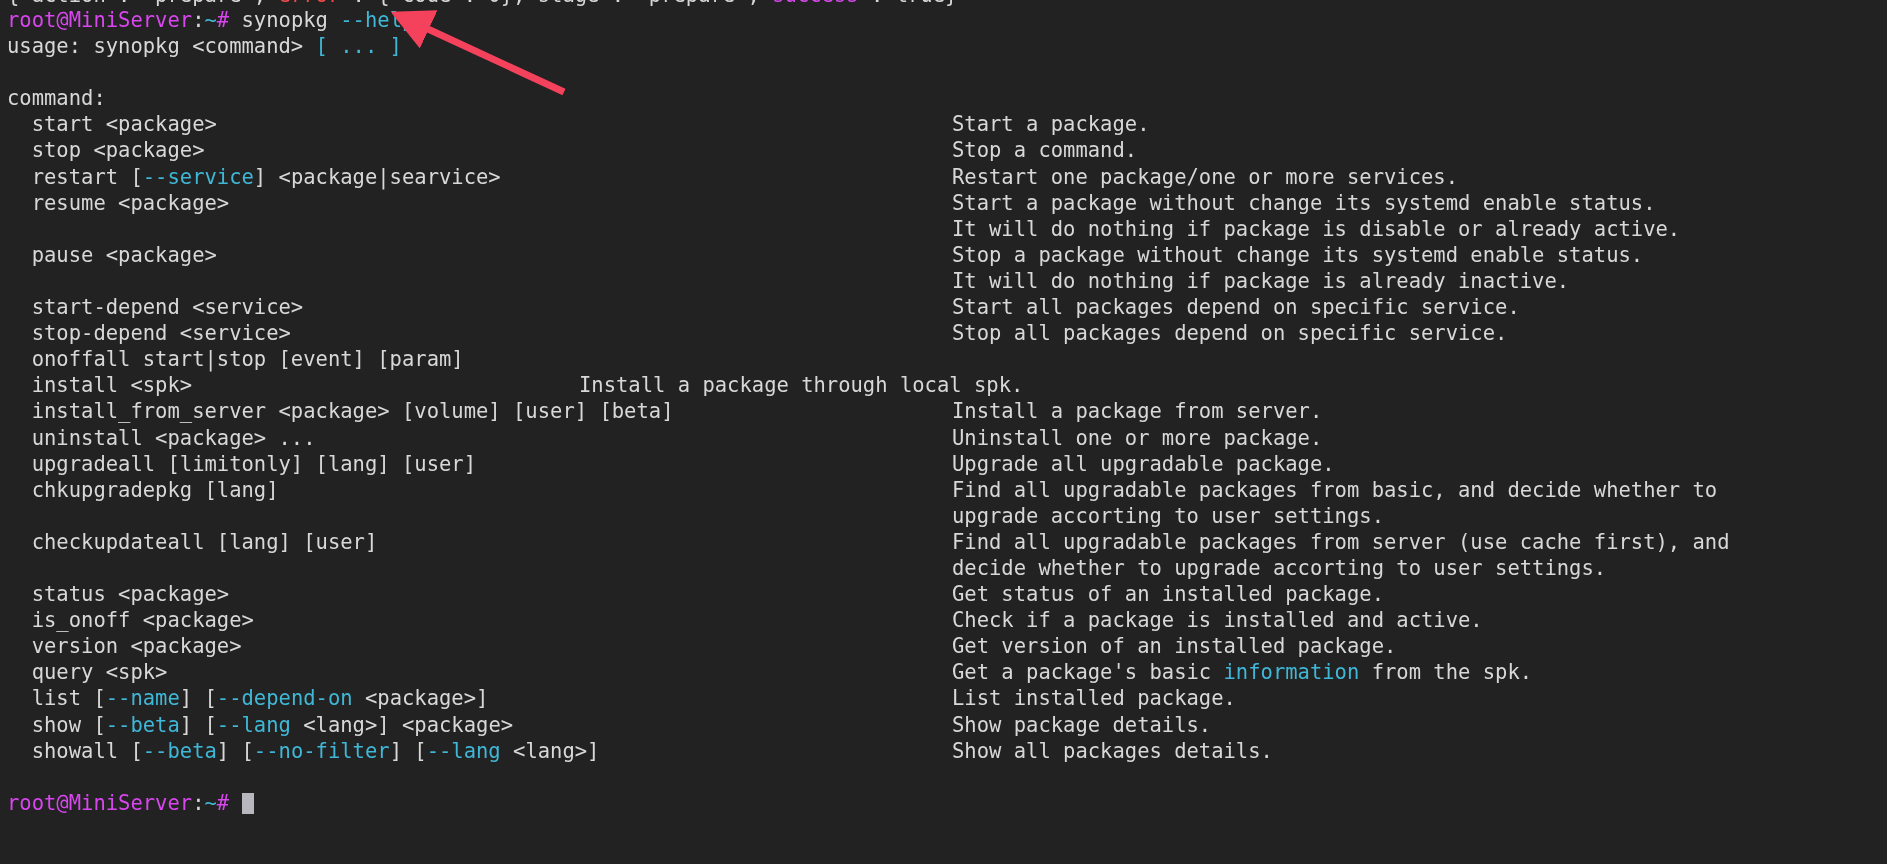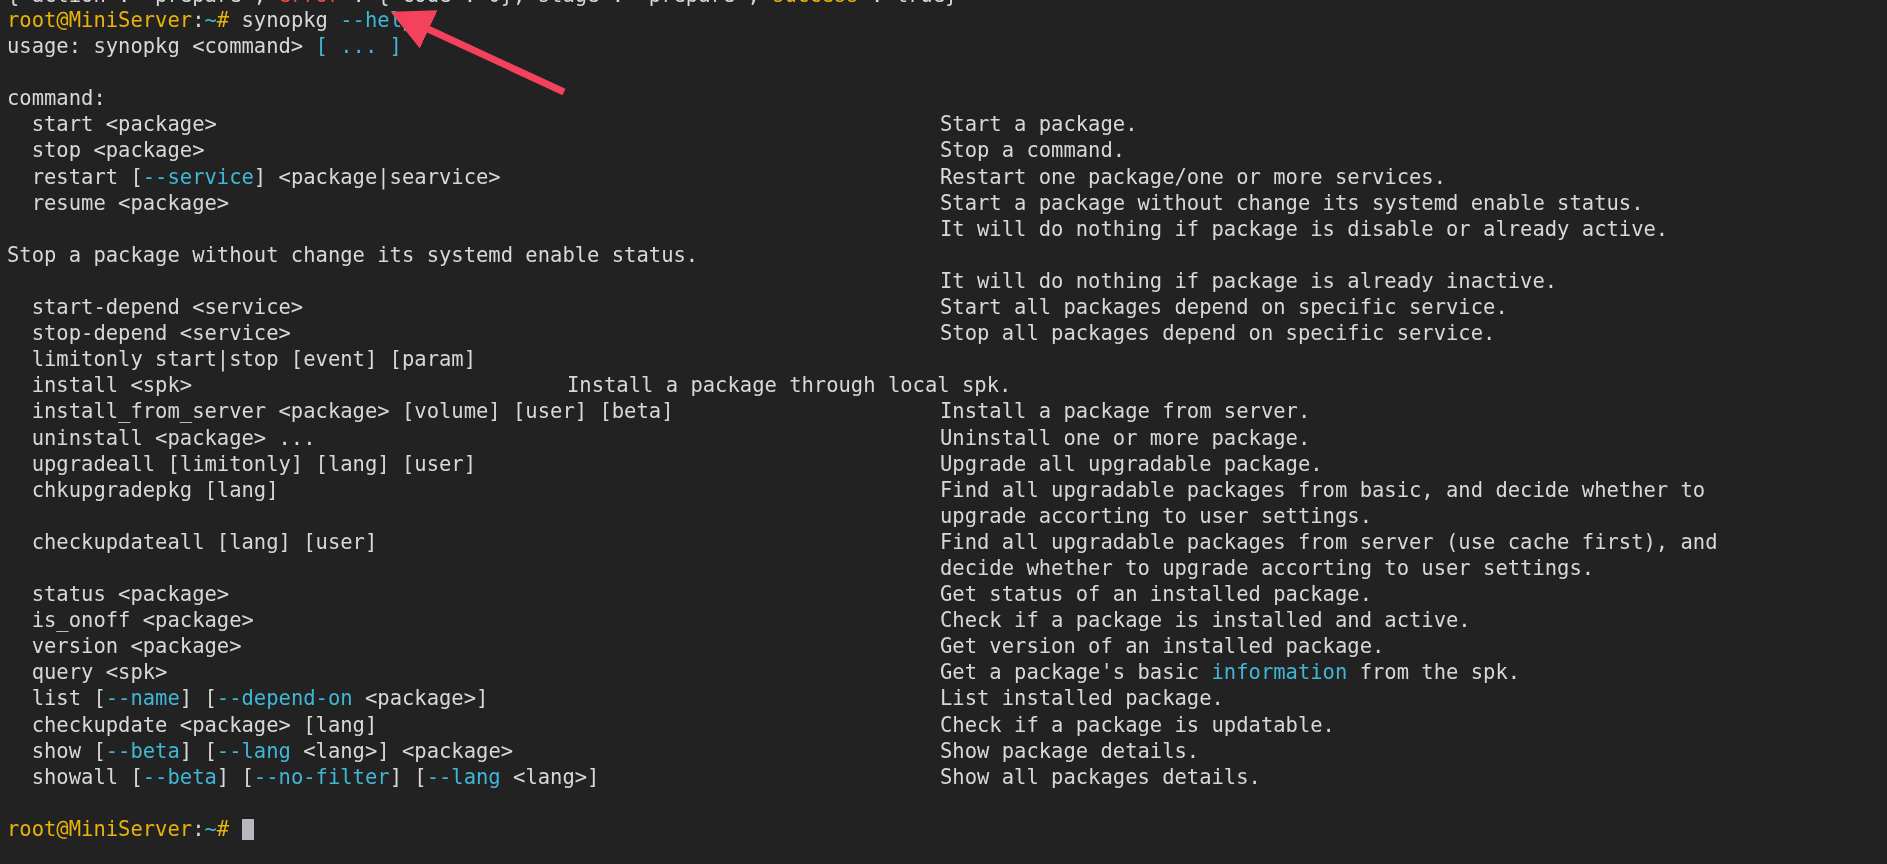--- a/index.html
+++ b/index.html
@@ -34,32 +34,33 @@
   }
   .line {
     white-space: pre;
     height: 26.1px;
     letter-spacing: 0px;
   }
   .row {
     display: flex;
     white-space: pre;
     height: 26.1px;
+    gap: 12px;
   }
   .cmd-col {
     width: 933px;
     flex: 0 0 933px;
     white-space: pre;
     overflow: visible;
   }
   .desc-col {
     white-space: pre;
     flex: 1 1 auto;
   }
-  .green   { color: #eab308; }
+  .green   { color: #d946ef; }
   .cyan    { color: #3fb8d8; }
   .red     { color: #f14c4c; }
   .white   { color: #d8d8d8; }
   .blank   { height: 26.1px; }
 
   
   .cursor {
     display: inline-block;
     width: 12px;
     height: 21px;
@@ -107,39 +108,38 @@
     <div class="blank"></div>
 
     <div class="line">command:</div>
 
     <div id="command-rows">
         <div class="row"><div class="cmd-col"><span class="white">  start &lt;package&gt;</span></div><div class="desc-col">Start a package.</div></div>
         <div class="row"><div class="cmd-col"><span class="white">  stop &lt;package&gt;</span></div><div class="desc-col">Stop a command.</div></div>
         <div class="row"><div class="cmd-col"><span class="white">  restart [</span><span class="cyan">--service</span><span class="white">] &lt;package|searvice&gt;</span></div><div class="desc-col">Restart one package/one or more services.</div></div>
         <div class="row"><div class="cmd-col"><span class="white">  resume &lt;package&gt;</span></div><div class="desc-col">Start a package without change its systemd enable status.</div></div>
         <div class="row"><div class="cmd-col"><span class="white"></span></div><div class="desc-col">It will do nothing if package is disable or already active.</div></div>
-        <div class="row"><div class="desc-col">Stop a package without change its systemd enable status.</div></div>
+        <div class="row"><div class="cmd-col"><span class="white">  pause &lt;package&gt;</span></div><div class="desc-col">Stop a package without change its systemd enable status.</div></div>
         <div class="row"><div class="cmd-col"><span class="white"></span></div><div class="desc-col">It will do nothing if package is already inactive.</div></div>
         <div class="row"><div class="cmd-col"><span class="white">  start-depend &lt;service&gt;</span></div><div class="desc-col">Start all packages depend on specific service.</div></div>
         <div class="row"><div class="cmd-col"><span class="white">  stop-depend &lt;service&gt;</span></div><div class="desc-col">Stop all packages depend on specific service.</div></div>
-        <div class="row"><div class="cmd-col"><span class="white">  limitonly start|stop [event] [param]</span></div></div>
+        <div class="row"><div class="cmd-col"><span class="white">  onoffall start|stop [event] [param]</span></div></div>
         <div class="row"><div class="cmd-col" style="flex-basis: 560px; width: 560px;"><span class="white">  install &lt;spk&gt;</span></div><div class="desc-col">Install a package through local spk.</div></div>
         <div class="row"><div class="cmd-col"><span class="white">  install_from_server &lt;package&gt; [volume] [user] [beta]</span></div><div class="desc-col">Install a package from server.</div></div>
         <div class="row"><div class="cmd-col"><span class="white">  uninstall &lt;package&gt; ...</span></div><div class="desc-col">Uninstall one or more package.</div></div>
         <div class="row"><div class="cmd-col"><span class="white">  upgradeall [limitonly] [lang] [user]</span></div><div class="desc-col">Upgrade all upgradable package.</div></div>
         <div class="row"><div class="cmd-col"><span class="white">  chkupgradepkg [lang]</span></div><div class="desc-col">Find all upgradable packages from basic, and decide whether to</div></div>
         <div class="row"><div class="cmd-col"><span class="white"></span></div><div class="desc-col">upgrade accorting to user settings.</div></div>
         <div class="row"><div class="cmd-col"><span class="white">  checkupdateall [lang] [user]</span></div><div class="desc-col">Find all upgradable packages from server (use cache first), and</div></div>
         <div class="row"><div class="cmd-col"><span class="white"></span></div><div class="desc-col">decide whether to upgrade accorting to user settings.</div></div>
         <div class="row"><div class="cmd-col"><span class="white">  status &lt;package&gt;</span></div><div class="desc-col">Get status of an installed package.</div></div>
         <div class="row"><div class="cmd-col"><span class="white">  is_onoff &lt;package&gt;</span></div><div class="desc-col">Check if a package is installed and active.</div></div>
         <div class="row"><div class="cmd-col"><span class="white">  version &lt;package&gt;</span></div><div class="desc-col">Get version of an installed package.</div></div>
         <div class="row"><div class="cmd-col"><span class="white">  query &lt;spk&gt;</span></div><div class="desc-col"><span class="white">Get a package's basic </span><span class="cyan">information</span><span class="white"> from the spk.</span></div></div>
         <div class="row"><div class="cmd-col"><span class="white">  list [</span><span class="cyan">--name</span><span class="white">] [</span><span class="cyan">--depend-on</span><span class="white"> &lt;package&gt;]</span></div><div class="desc-col">List installed package.</div></div>
-        <div class="row"><div class="cmd-col"><span class="white">  checkupdate &lt;package&gt; [lang]</span></div><div class="desc-col">Check if a package is updatable.</div></div>
         <div class="row"><div class="cmd-col"><span class="white">  show [</span><span class="cyan">--beta</span><span class="white">] [</span><span class="cyan">--lang</span><span class="white"> &lt;lang&gt;] &lt;package&gt;</span></div><div class="desc-col">Show package details.</div></div>
         <div class="row"><div class="cmd-col"><span class="white">  showall [</span><span class="cyan">--beta</span><span class="white">] [</span><span class="cyan">--no-filter</span><span class="white">] [</span><span class="cyan">--lang</span><span class="white"> &lt;lang&gt;]</span></div><div class="desc-col">Show all packages details.</div></div>
       </div>
 
     <div class="blank"></div>
 
     <div class="line"><span class="green">root@MiniServer</span><span class="white">:</span><span class="cyan">~</span><span class="green">#</span><span class="white"> </span><span class="cursor"></span></div>
   </div>
 
   <svg id="arrow" viewBox="0 0 180 90">

